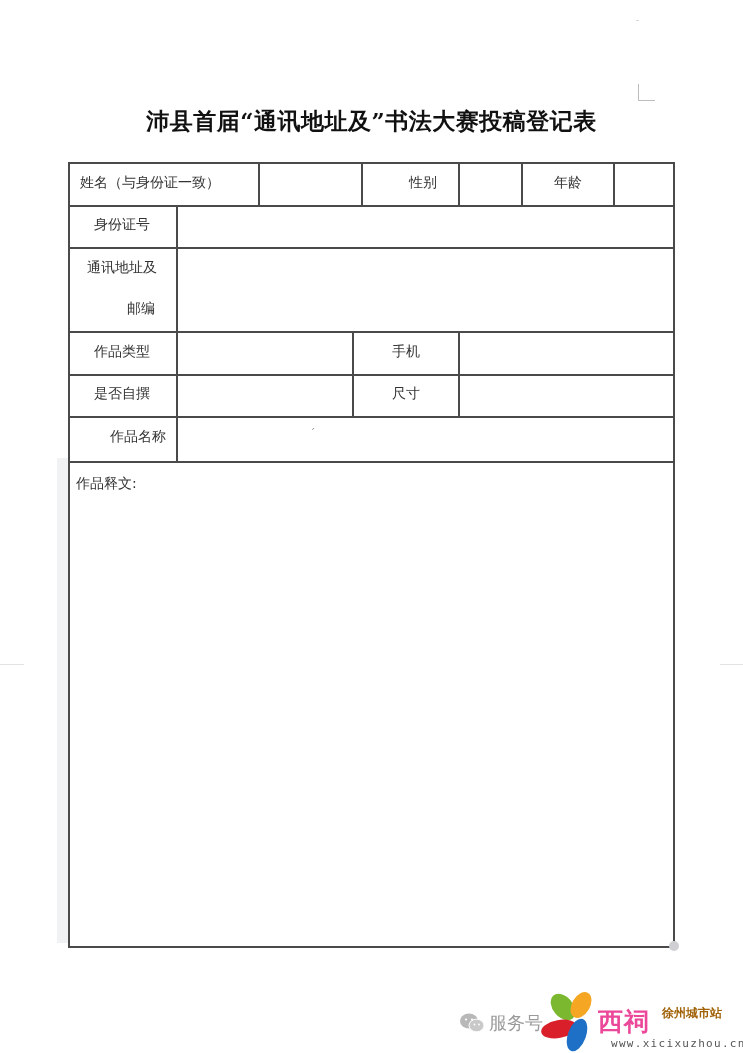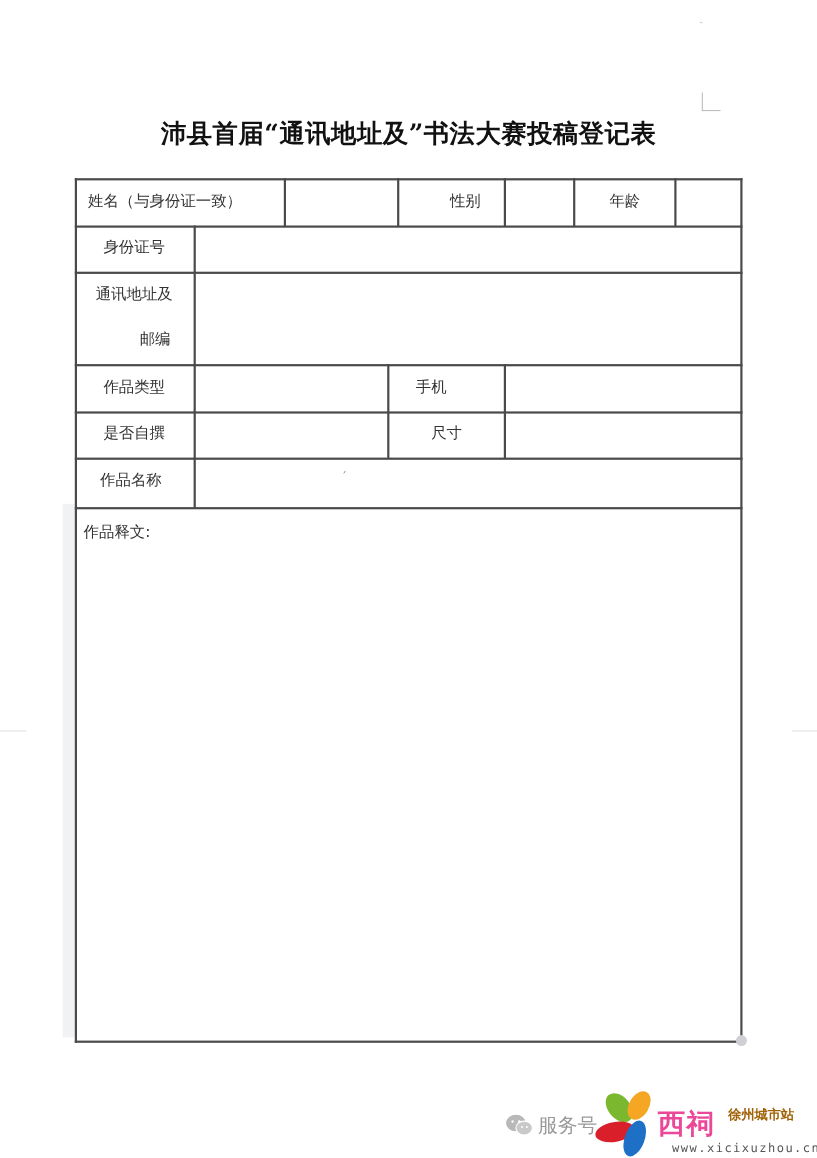--- a/index.html
+++ b/index.html
@@ -99,29 +99,29 @@
 
 <div class="cell-text" style="left:122px;top:216px;">身份证号</div>
 <div class="input-cell" style="left:178px;top:207px;width:495px;height:40px;"><span></span></div>
 
 <div class="cell-text" style="left:122px;top:259px;">通讯地址及</div>
 <div class="cell-text" style="left:122px;top:300px;margin-left:19px;">邮编</div>
 <div class="input-cell" style="left:178px;top:249px;width:495px;height:82px;"><span></span></div>
 
 <div class="cell-text" style="left:122px;top:343px;">作品类型</div>
 <div class="input-cell" style="left:178px;top:333px;width:174px;height:41px;"><span></span></div>
-<div class="cell-text" style="left:392px;top:343px;">手机</div>
+<div class="cell-text" style="left:406px;top:343px;">手机</div>
 <div class="input-cell" style="left:460px;top:333px;width:213px;height:41px;"><span></span></div>
 
 <div class="cell-text" style="left:122px;top:385px;">是否自撰</div>
 <div class="input-cell" style="left:178px;top:376px;width:174px;height:40px;"><span></span></div>
 <div class="cell-text" style="left:406px;top:385px;">尺寸</div>
 <div class="input-cell" style="left:460px;top:376px;width:213px;height:40px;"><span></span></div>
 
-<div class="cell-text" style="left:119px;top:428px;">作品名称</div>
+<div class="cell-text" style="left:138px;top:428px;">作品名称</div>
 <div class="input-cell" style="left:178px;top:418px;width:495px;height:43px;">
   <span class="stray" style="left:134px;top:8px;">′</span>
 </div>
 
 <div class="cell-text left" style="left:76px;top:475px;">作品释文:</div>
 <div class="input-cell" style="left:70px;top:500px;width:603px;height:446px;"><span></span></div>
 
 <div class="resize-dot"></div>
 
 <div class="footer">

